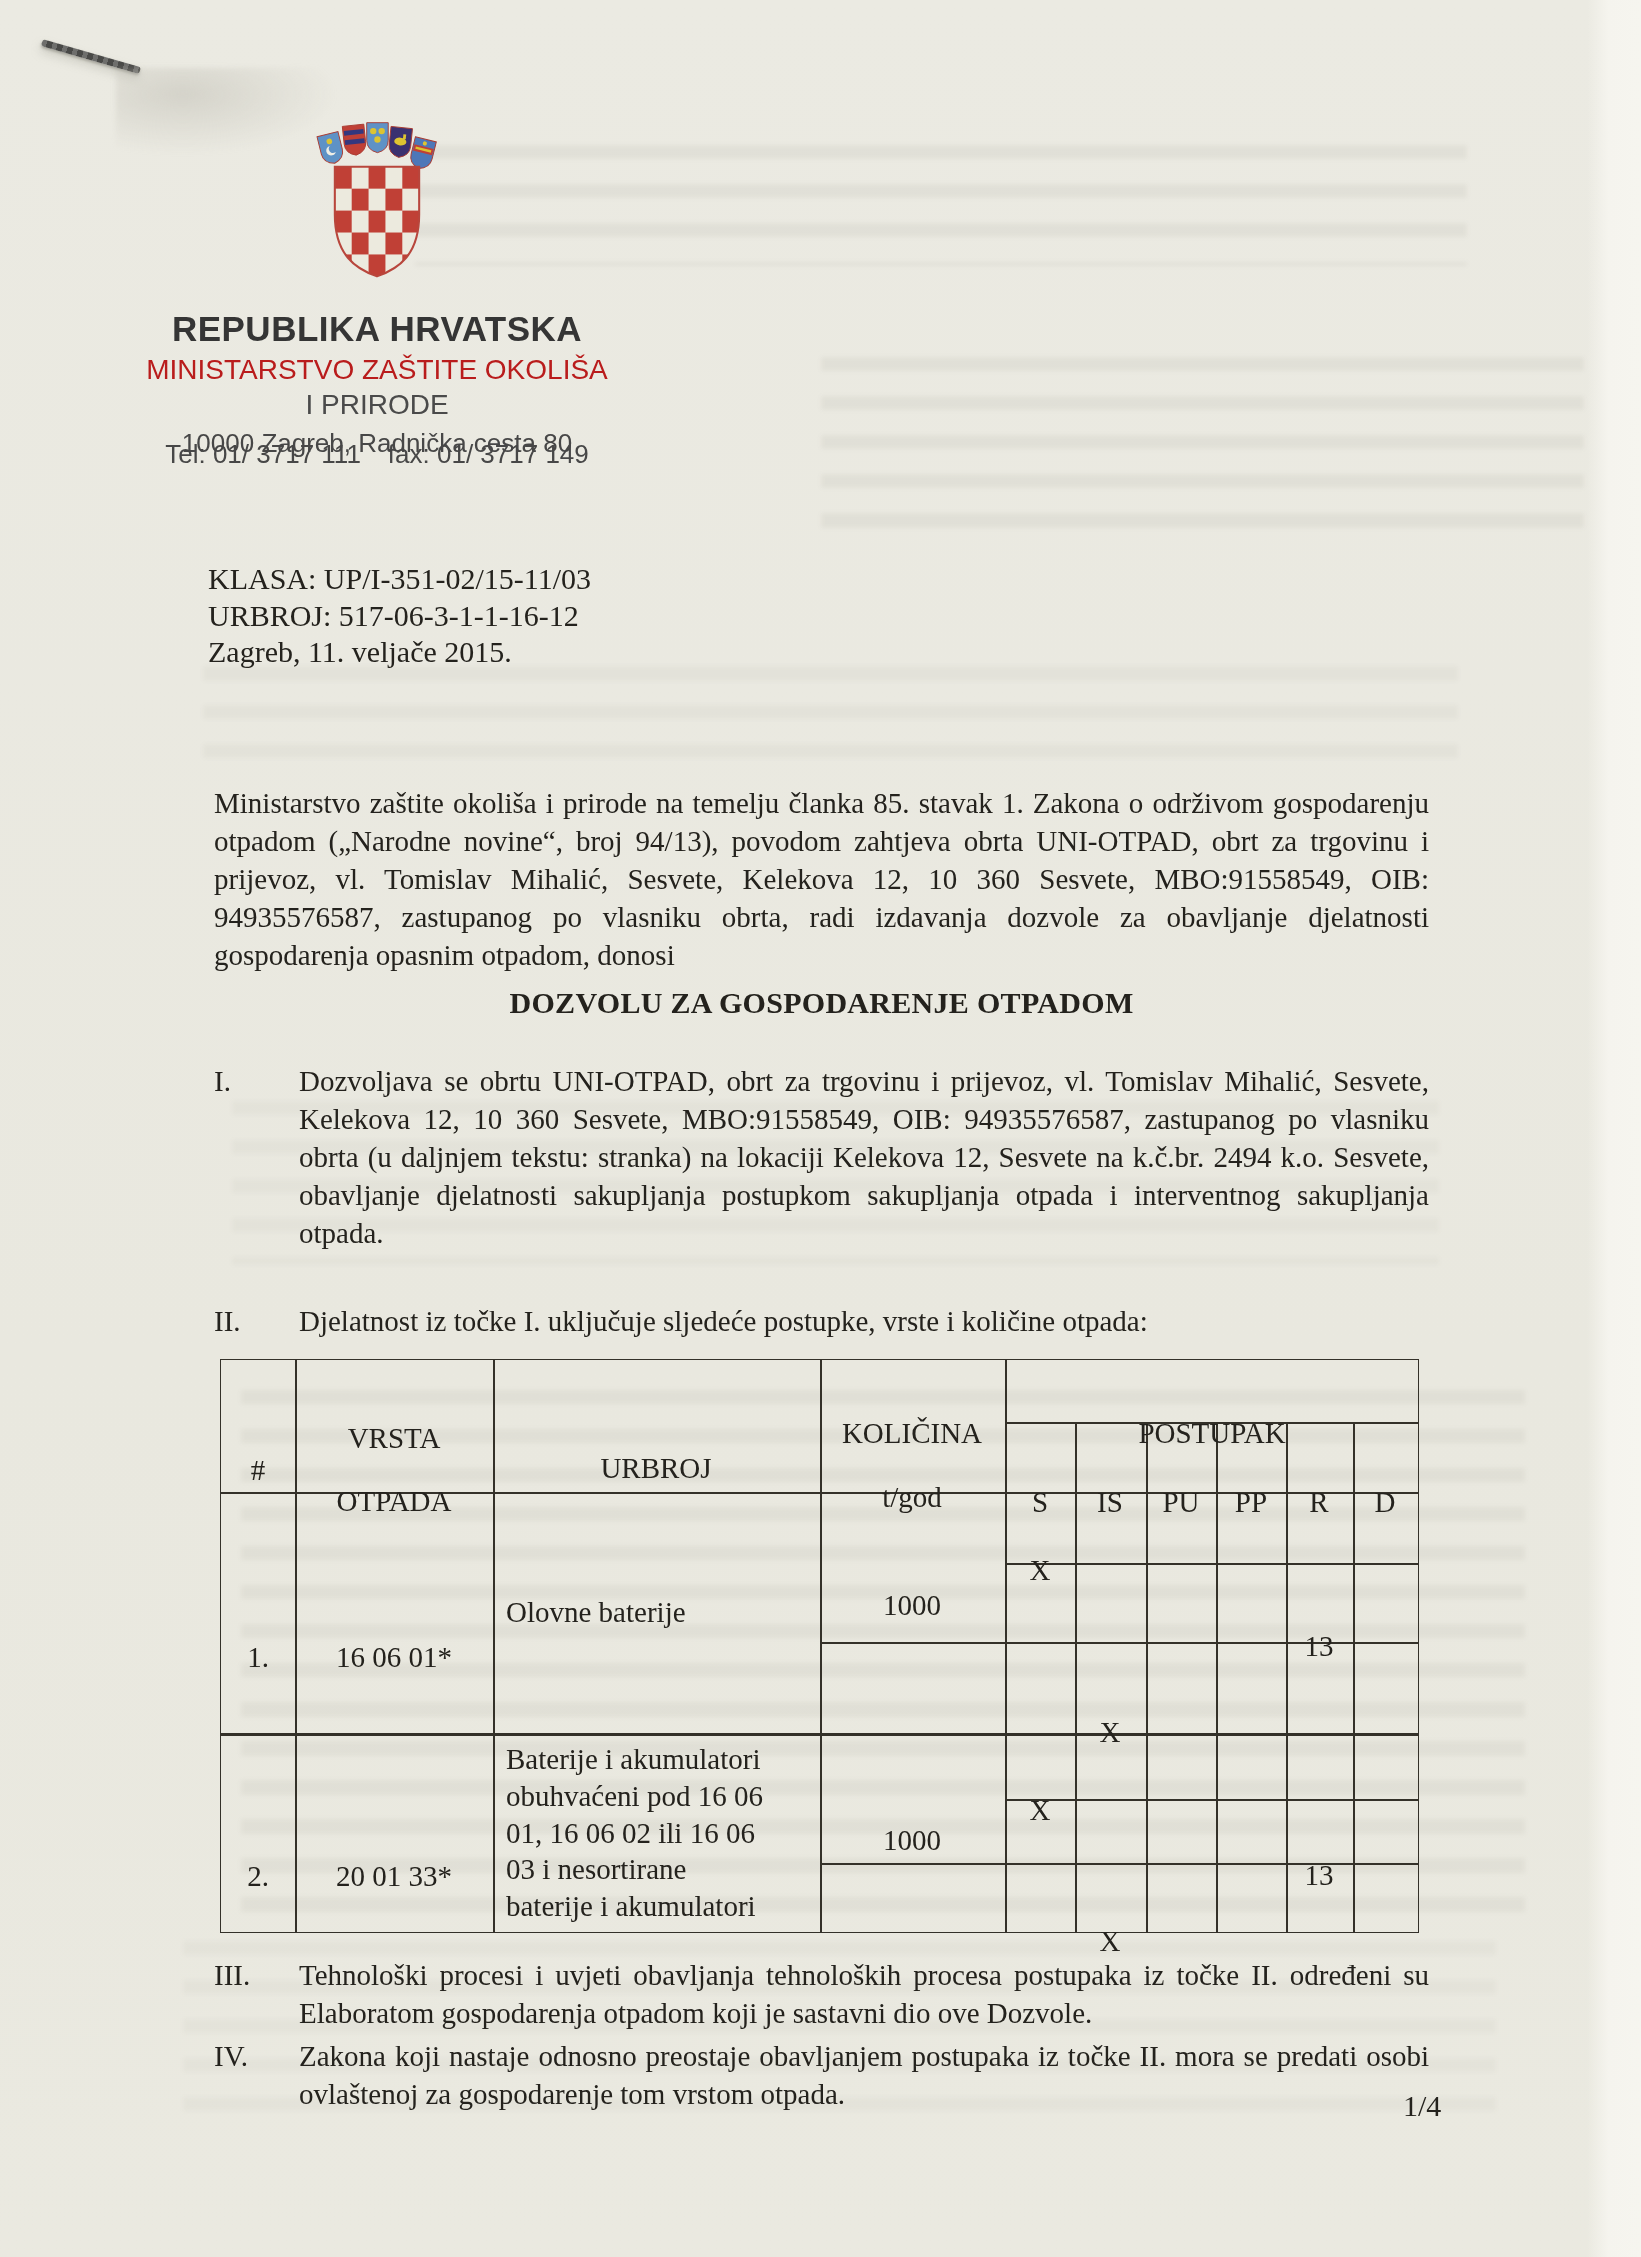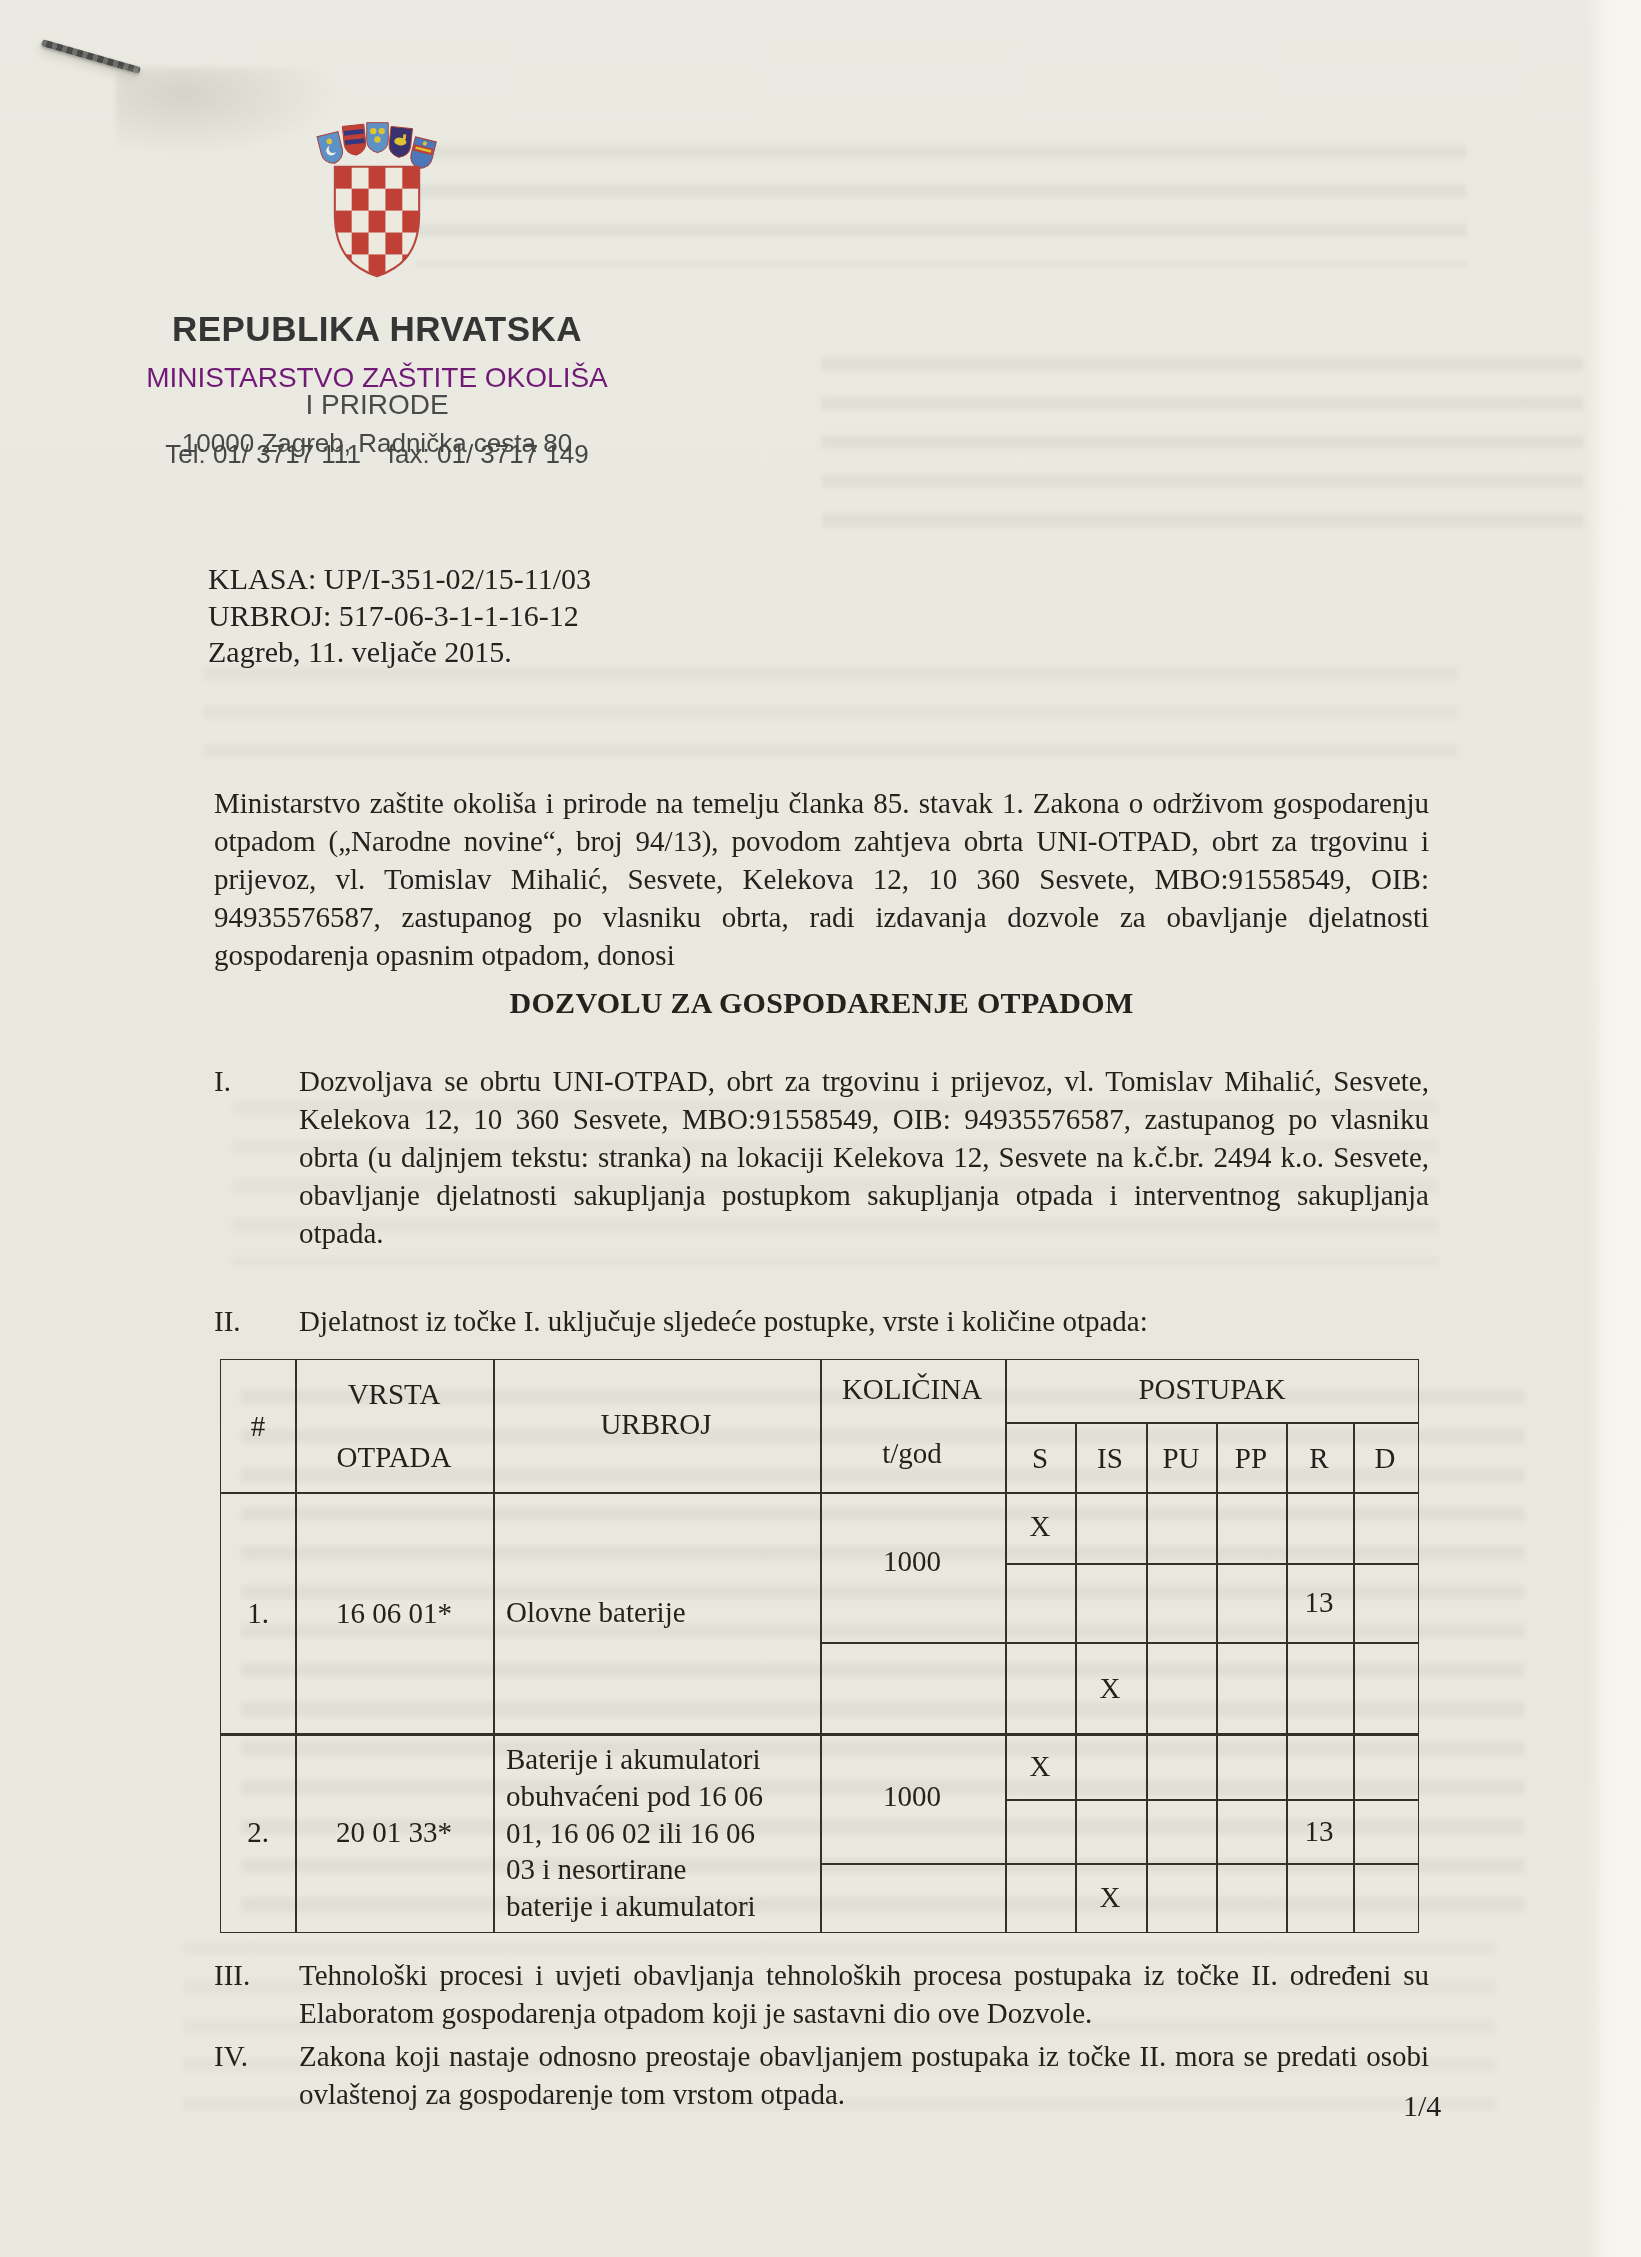--- a/index.html
+++ b/index.html
@@ -17,39 +17,39 @@
        box-shadow:0 1.9px 2.9px rgba(120,118,110,.55), 0 5.8px 9.7px rgba(150,148,138,.35);}
   .staple-smudge{left:116px;top:68px;width:222px;height:87px;
        background:radial-gradient(ellipse at 30% 30%, rgba(190,188,178,.5), rgba(190,188,178,0) 70%);
        filter:blur(2.9px);}
   
   .ghost{filter:blur(1.9px);opacity:.55;pointer-events:none;
        background:repeating-linear-gradient(to bottom, rgba(124,121,107,.15) 0 14.5px, rgba(124,121,107,0) 14.5px 39px);}
   
   .hdr{left:39px;width:676px;text-align:center;font-family:"Liberation Sans", sans-serif;white-space:nowrap;}
   .hdr-country{top:309px;font-size:35px;font-weight:bold;color:#353535;letter-spacing:0.5px;}
-  .hdr-min1{top:362px;font-size:28px;color:#701a75;}
+  .hdr-min1{top:354px;font-size:28px;color:#b91c1c;}
   .hdr-min2{top:389px;font-size:28px;color:#4a4a4a;}
   .hdr-addr{top:428px;font-size:26px;color:#474747;}
   .hdr-tel{top:439px;font-size:26px;color:#474747;}
   .hdr-tel span{margin:0 13.5px;}
   
   .meta{left:208px;font-size:30px;white-space:nowrap;}
   
   .para{left:214px;width:1215px;font-size:29px;line-height:38px;text-align:justify;}
   .title{left:214px;width:1215px;top:986px;text-align:center;font-weight:bold;font-size:30px;letter-spacing:0.3px;}
   .item{left:214px;width:1215px;display:flex;font-size:29px;line-height:38px;}
   .item .num{width:85px;flex:0 0 85px;}
   .item .txt{flex:1;text-align:justify;}
   
   .tbl{left:220px;top:1359px;width:1197px;height:572px;border:1.9px solid #343129;}
   .vl,.hl{position:absolute;background:#343129;}
   .vl{width:1.9px;}
   .hl{height:1.9px;}
-  .cellc{position:absolute;transform:translate(-50%,-50%);font-size:29px;white-space:nowrap;}
+  .cellc{position:absolute;transform:translate(-50%,-50%);font-size:29px;white-space:nowrap;margin-top:44px;}
   .celll{position:absolute;font-size:29px;white-space:nowrap;}
   .pgnum{left:1363px;top:2089px;font-size:30px;margin-left:40px;}
 </style>
 </head>
 <body>
 
 <div class="abs right-strip"></div>
 <div class="abs staple"></div>
 <div class="abs staple-smudge"></div>
 

